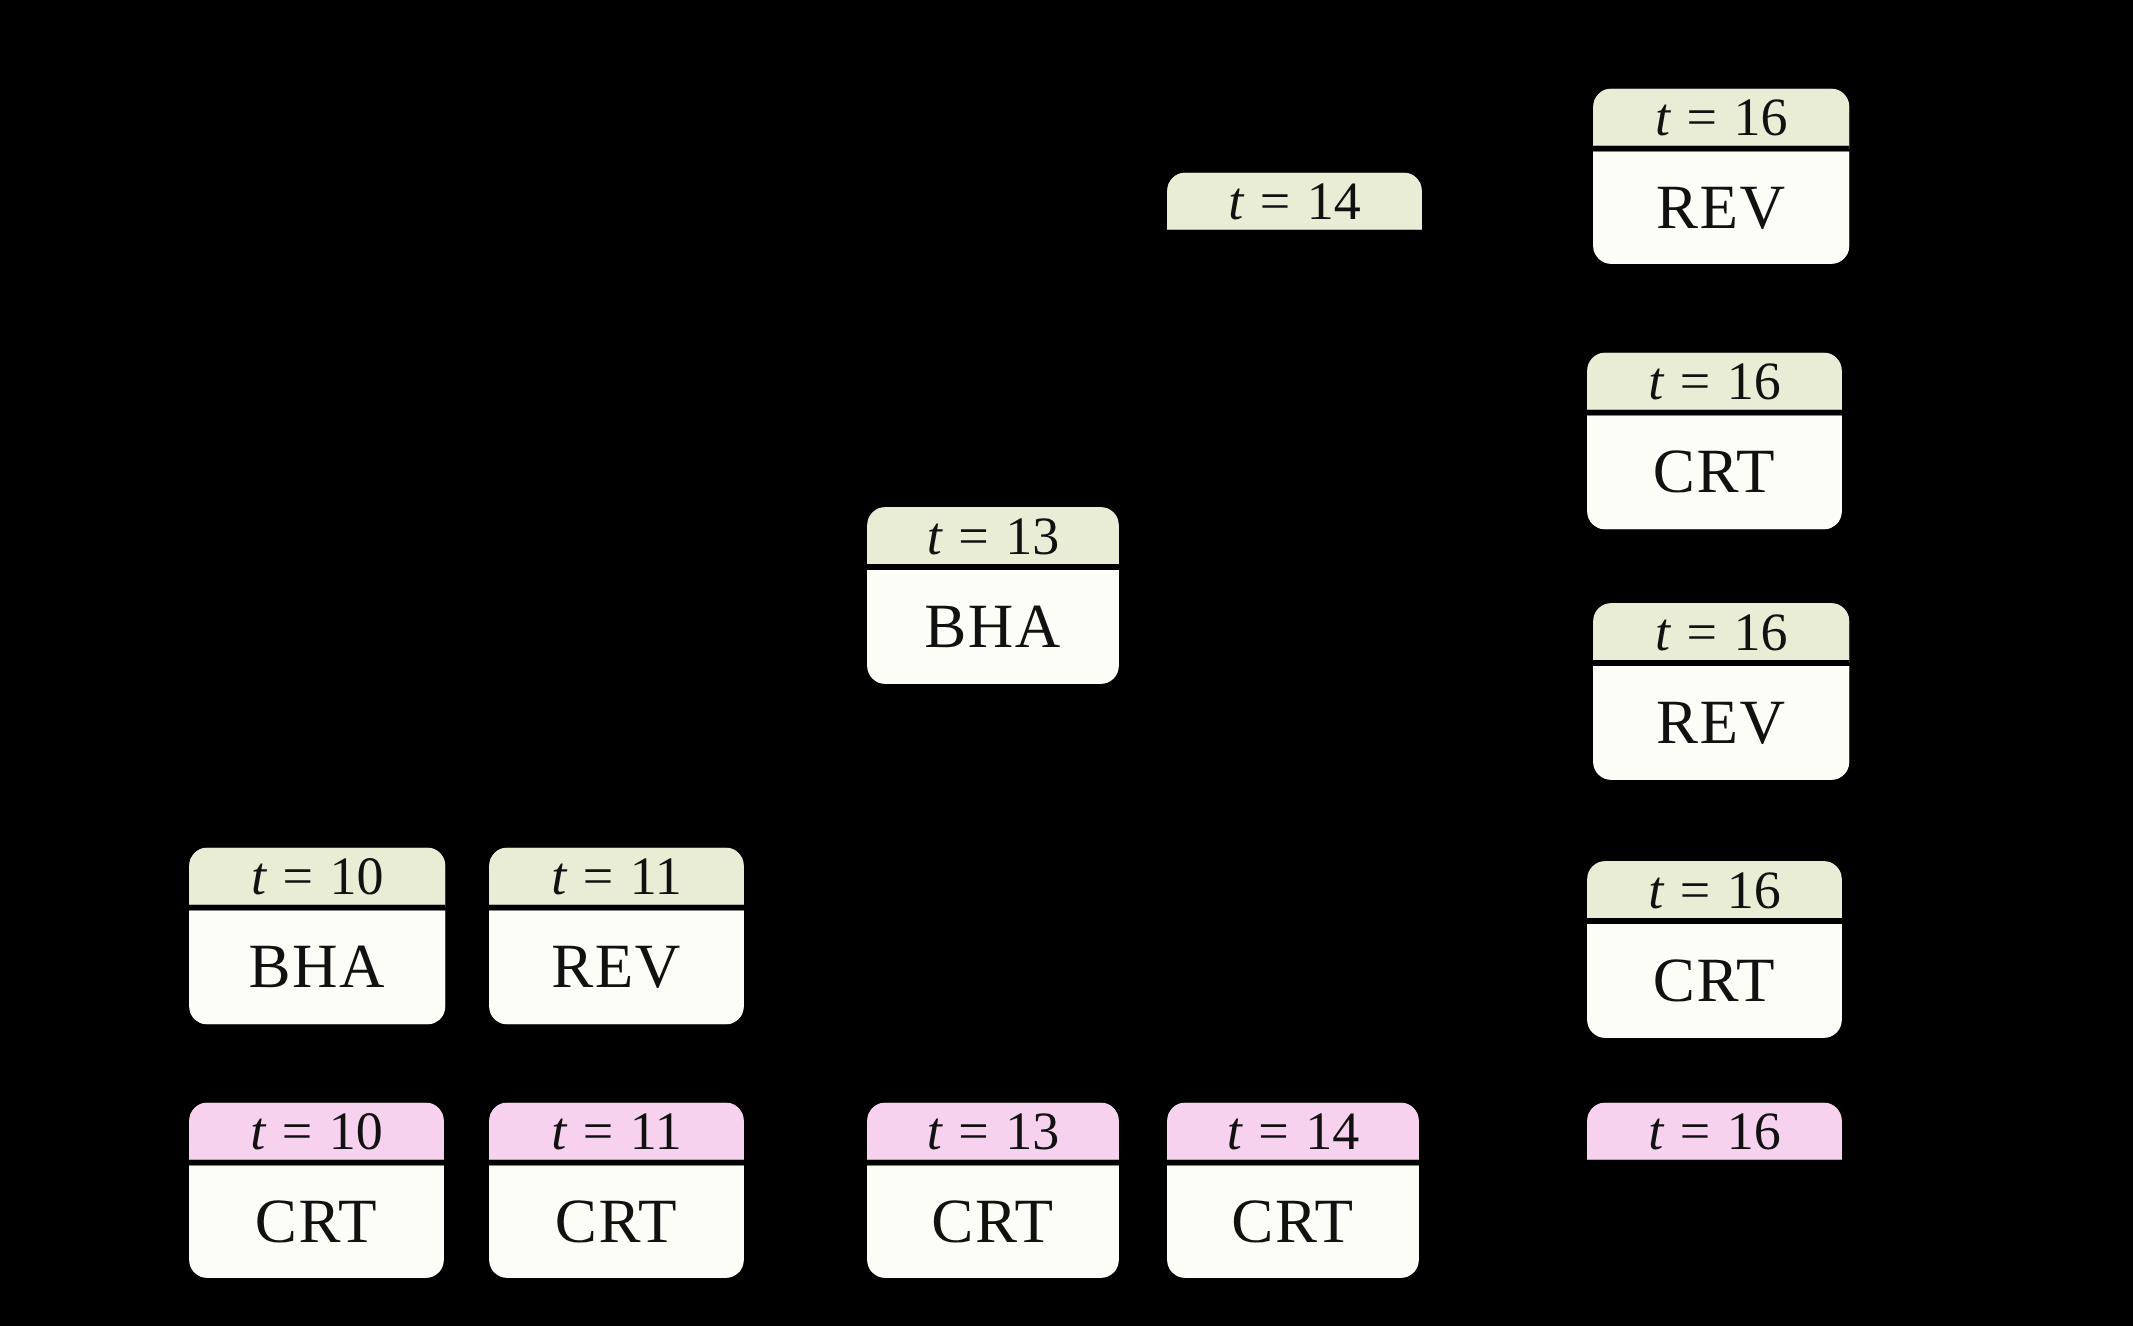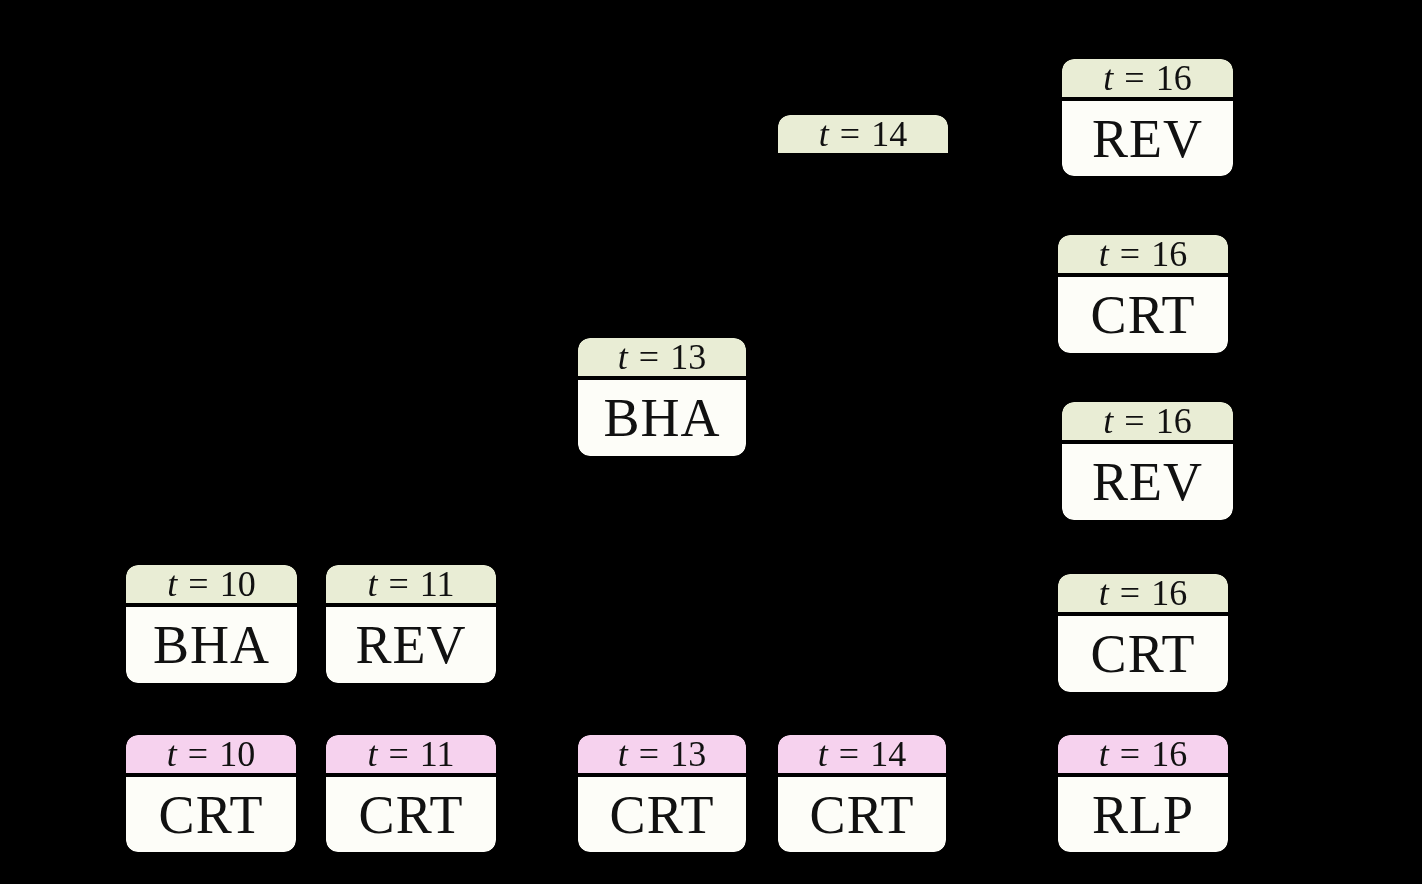--- a/index.html
+++ b/index.html
@@ -42,21 +42,21 @@
   .card-header.pink  { background: var(--pink, #f6d2ee); }
   .card-header .tvar { font-style: italic; }
   .card-header .teq  { padding: 0 11px; }
   .card-body {
     flex: 1 1 auto;
     display: flex;
     align-items: center;
     justify-content: center;
     background: var(--body, #fdfdf8);
     border-radius: 0 0 12px 12px;
-    font-size: 54px;
+    font-size: 42px;
     letter-spacing: 1px;
     color: var(--text, #111);
   }
 </style>
 </head>
 <body>
 
 <div class="canvas" style="--bg: #000000; --green: #e9edd5; --pink: #f6d2ee; --body: #fdfdf8; --divider: #000000; --text: #111111;">
     <div class="card" style="left: 1060px; top: 57px; width: 175px; height: 121px;">
     <div class="card-header green">
@@ -174,17 +174,14 @@
     <div class="card-body">
       <span>CRT</span>
     </div>
   </div>
     <div class="card" style="left: 1056px; top: 733px; width: 174px; height: 121px;">
     <div class="card-header pink">
       <span class="tvar">t</span>
       <span class="teq">=</span>
       <span class="tval">16</span>
     </div>
-    <div class="card-body">
-      <span>RLP</span>
-    </div>
   </div>
   </div>
 
 </body></html>

